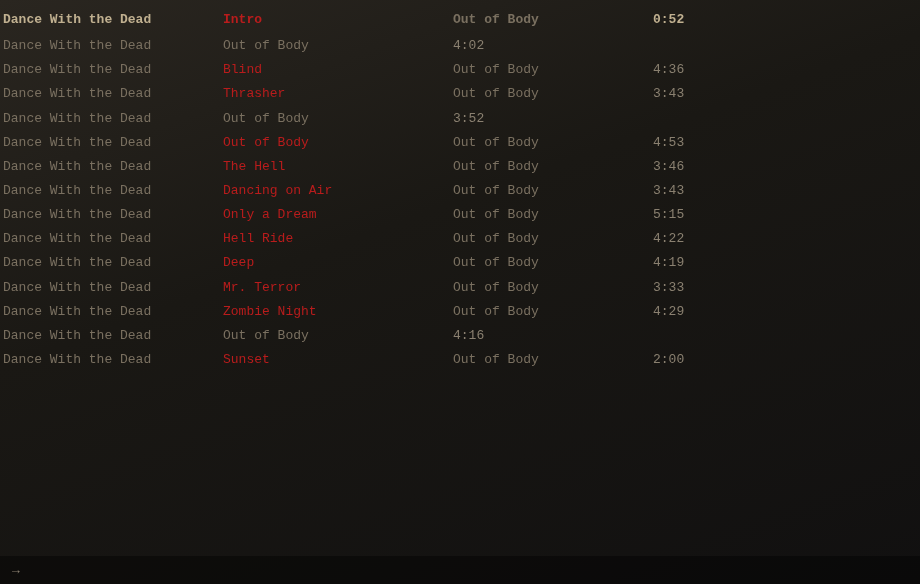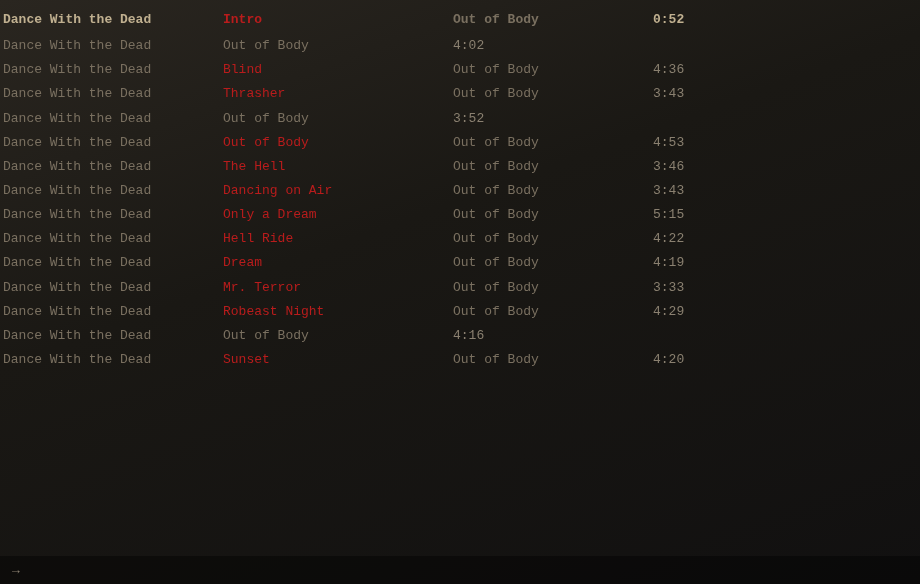--- a/index.html
+++ b/index.html
@@ -137,44 +137,44 @@
       <span class="duration">5:15</span>
     </div>
     <div class="track-row">
       <span class="artist">Dance With the Dead</span>
       <span class="title">Hell Ride</span>
       <span class="album">Out of Body</span>
       <span class="duration">4:22</span>
     </div>
     <div class="track-row">
       <span class="artist">Dance With the Dead</span>
-      <span class="title">Dream</span>
+      <span class="title">Deep</span>
       <span class="album">Out of Body</span>
       <span class="duration">4:19</span>
     </div>
     <div class="track-row">
       <span class="artist">Dance With the Dead</span>
       <span class="title">Mr. Terror</span>
       <span class="album">Out of Body</span>
       <span class="duration">3:33</span>
     </div>
     <div class="track-row">
       <span class="artist">Dance With the Dead</span>
-      <span class="title">Robeast Night</span>
+      <span class="title">Zombie Night</span>
       <span class="album">Out of Body</span>
       <span class="duration">4:29</span>
     </div>
     <div class="track-row">
       <span class="artist">Dance With the Dead</span>
       <span class="album">Out of Body</span>
       <span class="duration">4:16</span>
     </div>
     <div class="track-row">
       <span class="artist">Dance With the Dead</span>
       <span class="title">Sunset</span>
       <span class="album">Out of Body</span>
-      <span class="duration">4:20</span>
+      <span class="duration">2:00</span>
     </div>
   </div>
 
 <div class="bottom-bar">
   <span class="arrow-icon">→</span>
 </div>
 
 </body></html>

